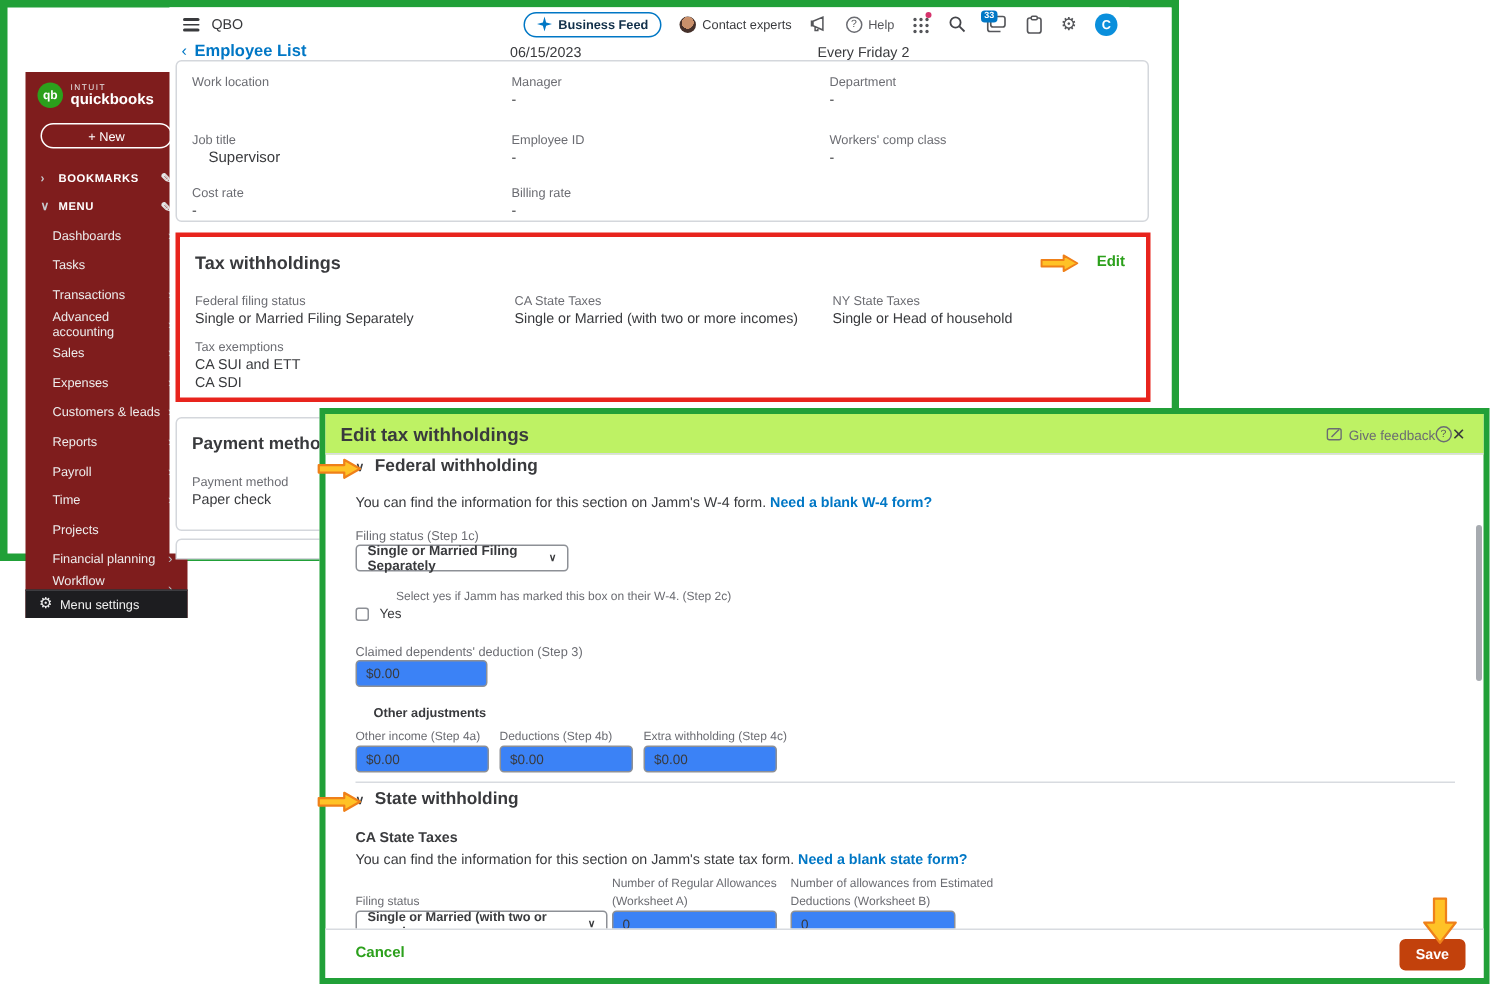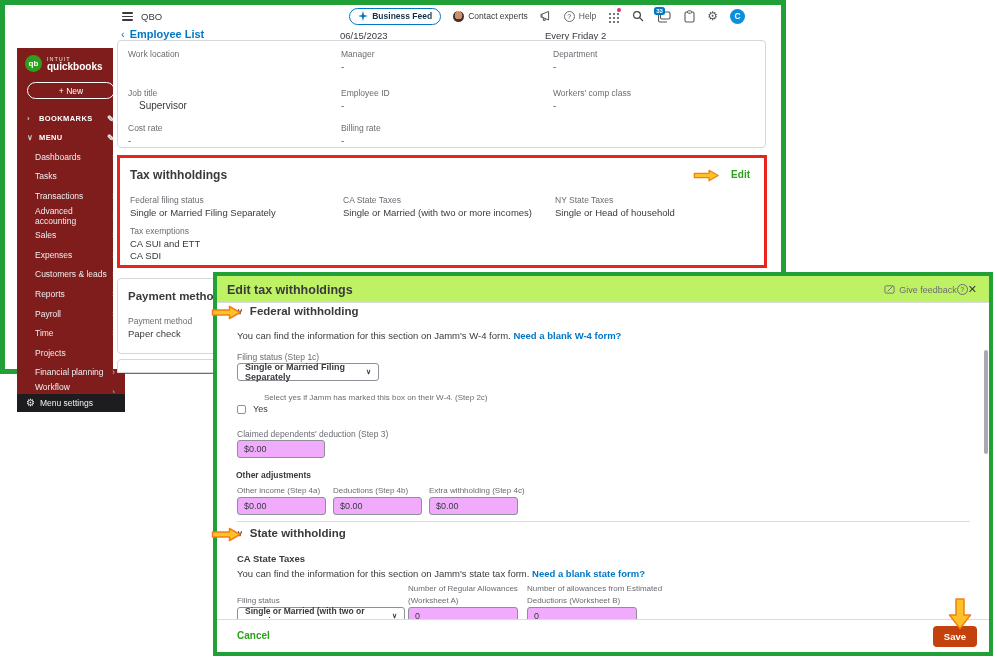--- a/index.html
+++ b/index.html
@@ -72,21 +72,21 @@
   .close-x { font-size:11px; color:#393a3d; }
 
   .sec-head { position:absolute; display:flex; align-items:center; gap:7px; font-size:11.5px; font-weight:bold; color:#393a3d; }
   .sec-chev { font-size:8px; font-weight:bold; color:#393a3d; }
   .m-info { position:absolute; font-size:9.5px; color:#393a3d; }
   .m-link { color:#0077c5; font-weight:bold; }
   .m-lbl { position:absolute; font-size:8.5px; color:#6b6c72; }
   .m-note { position:absolute; font-size:8px; color:#6b6c72; }
   .sel-box { position:absolute; height:18px; border:1px solid #8d9096; border-radius:3px; background:#fff; display:flex; align-items:center; padding:0 7px; font-size:9px; font-weight:bold; color:#393a3d; }
   .sel-box .sel-chev { margin-left:auto; font-size:7px; color:#393a3d; padding-left:8px; }
-  .in-box { position:absolute; height:18px; border:1px solid #8d9096; border-radius:3px; background:#f0abfc; display:flex; align-items:center; padding:0 6px; font-size:9px; color:#393a3d; }
+  .in-box { position:absolute; height:18px; border:1px solid #8d9096; border-radius:3px; background:#3b82f6; display:flex; align-items:center; padding:0 6px; font-size:9px; color:#393a3d; }
   .chk-row { position:absolute; display:flex; align-items:center; gap:7px; font-size:9px; color:#393a3d; }
   .chk { width:9px; height:9px; border:1px solid #8d9096; border-radius:2px; background:#fff; }
   .m-divider { position:absolute; height:1px; background:#d8dbe0; }
   .m-subhead { position:absolute; font-size:9.5px; font-weight:bold; color:#393a3d; }
   .m-footer { position:absolute; left:0; bottom:0; width:772px; height:33px; background:#fff; border-top:1px solid #d8dbe0; }
   .cancel-link { position:absolute; left:20px; top:10px; font-size:10px; font-weight:bold; color:#2ca01c; }
   .save-btn { position:absolute; right:12px; top:6px; background:#c2410c; color:#fff; font-size:9.5px; font-weight:bold; border:none; border-radius:4px; padding:5px 11px; }
   .v-scroll { position:absolute; right:1px; top:74px; width:4px; height:104px; background:#a7abb0; border-radius:2px; }
 </style>
 </head>
@@ -322,21 +322,21 @@
     <span class="sel-chev">∨</span>
   </div>
   <div class="m-note" style="left:20px; top:117px;margin-left:27px;">Select yes if Jamm has marked this box on their W-4. (Step 2c)</div>
   <div class="chk-row" style="left:20px; top:128px;">
     <span class="chk"></span>
     <span>Yes</span>
   </div>
   <div class="m-lbl" style="left:20px; top:153px;">Claimed dependents' deduction (Step 3)</div>
   <div class="in-box" style="left:20px; top:164px; width:88px;">$0.00</div>
 
-  <div class="m-subhead" style="left:19px; top:194px; font-size:8.5px;">Other adjustments</div>
+  <div class="m-subhead" style="left:32px; top:194px; font-size:8.5px;">Other adjustments</div>
   <div class="m-lbl" style="left:20px;  top:210px; font-size:8px;">Other income (Step 4a)</div>
   <div class="m-lbl" style="left:116px; top:210px; font-size:8px;">Deductions (Step 4b)</div>
   <div class="m-lbl" style="left:212px; top:210px; font-size:8px;">Extra withholding (Step 4c)</div>
   <div class="in-box" style="left:20px;  top:221px; width:89px;">$0.00</div>
   <div class="in-box" style="left:116px; top:221px; width:89px;">$0.00</div>
   <div class="in-box" style="left:212px; top:221px; width:89px;">$0.00</div>
 
   <div class="m-divider" style="left:20px; top:245px; width:733px;"></div>
 
   <svg class="abs" style="left:-6px; top:251px; z-index:4;" width="31" height="15" viewBox="0 0 30 15">

